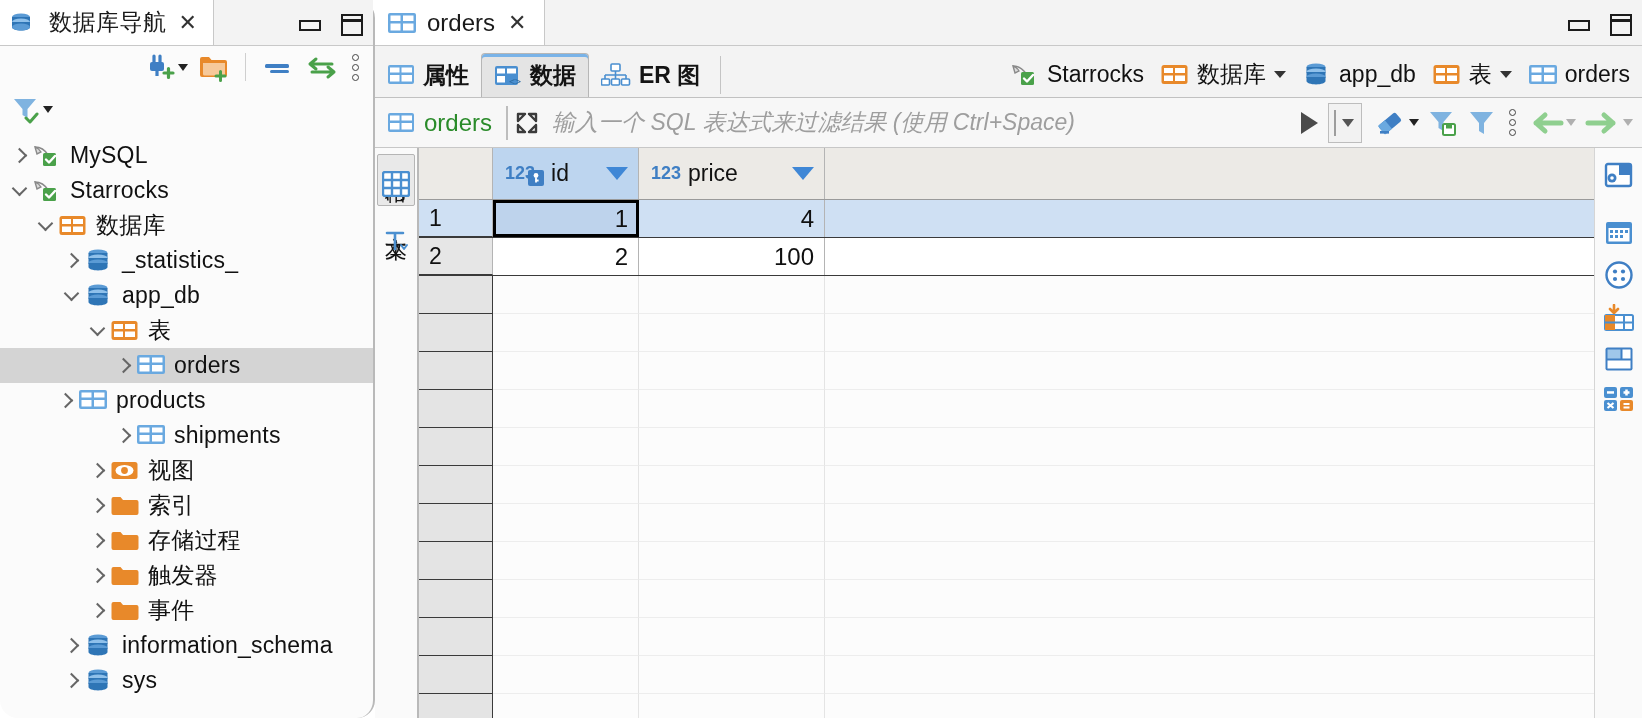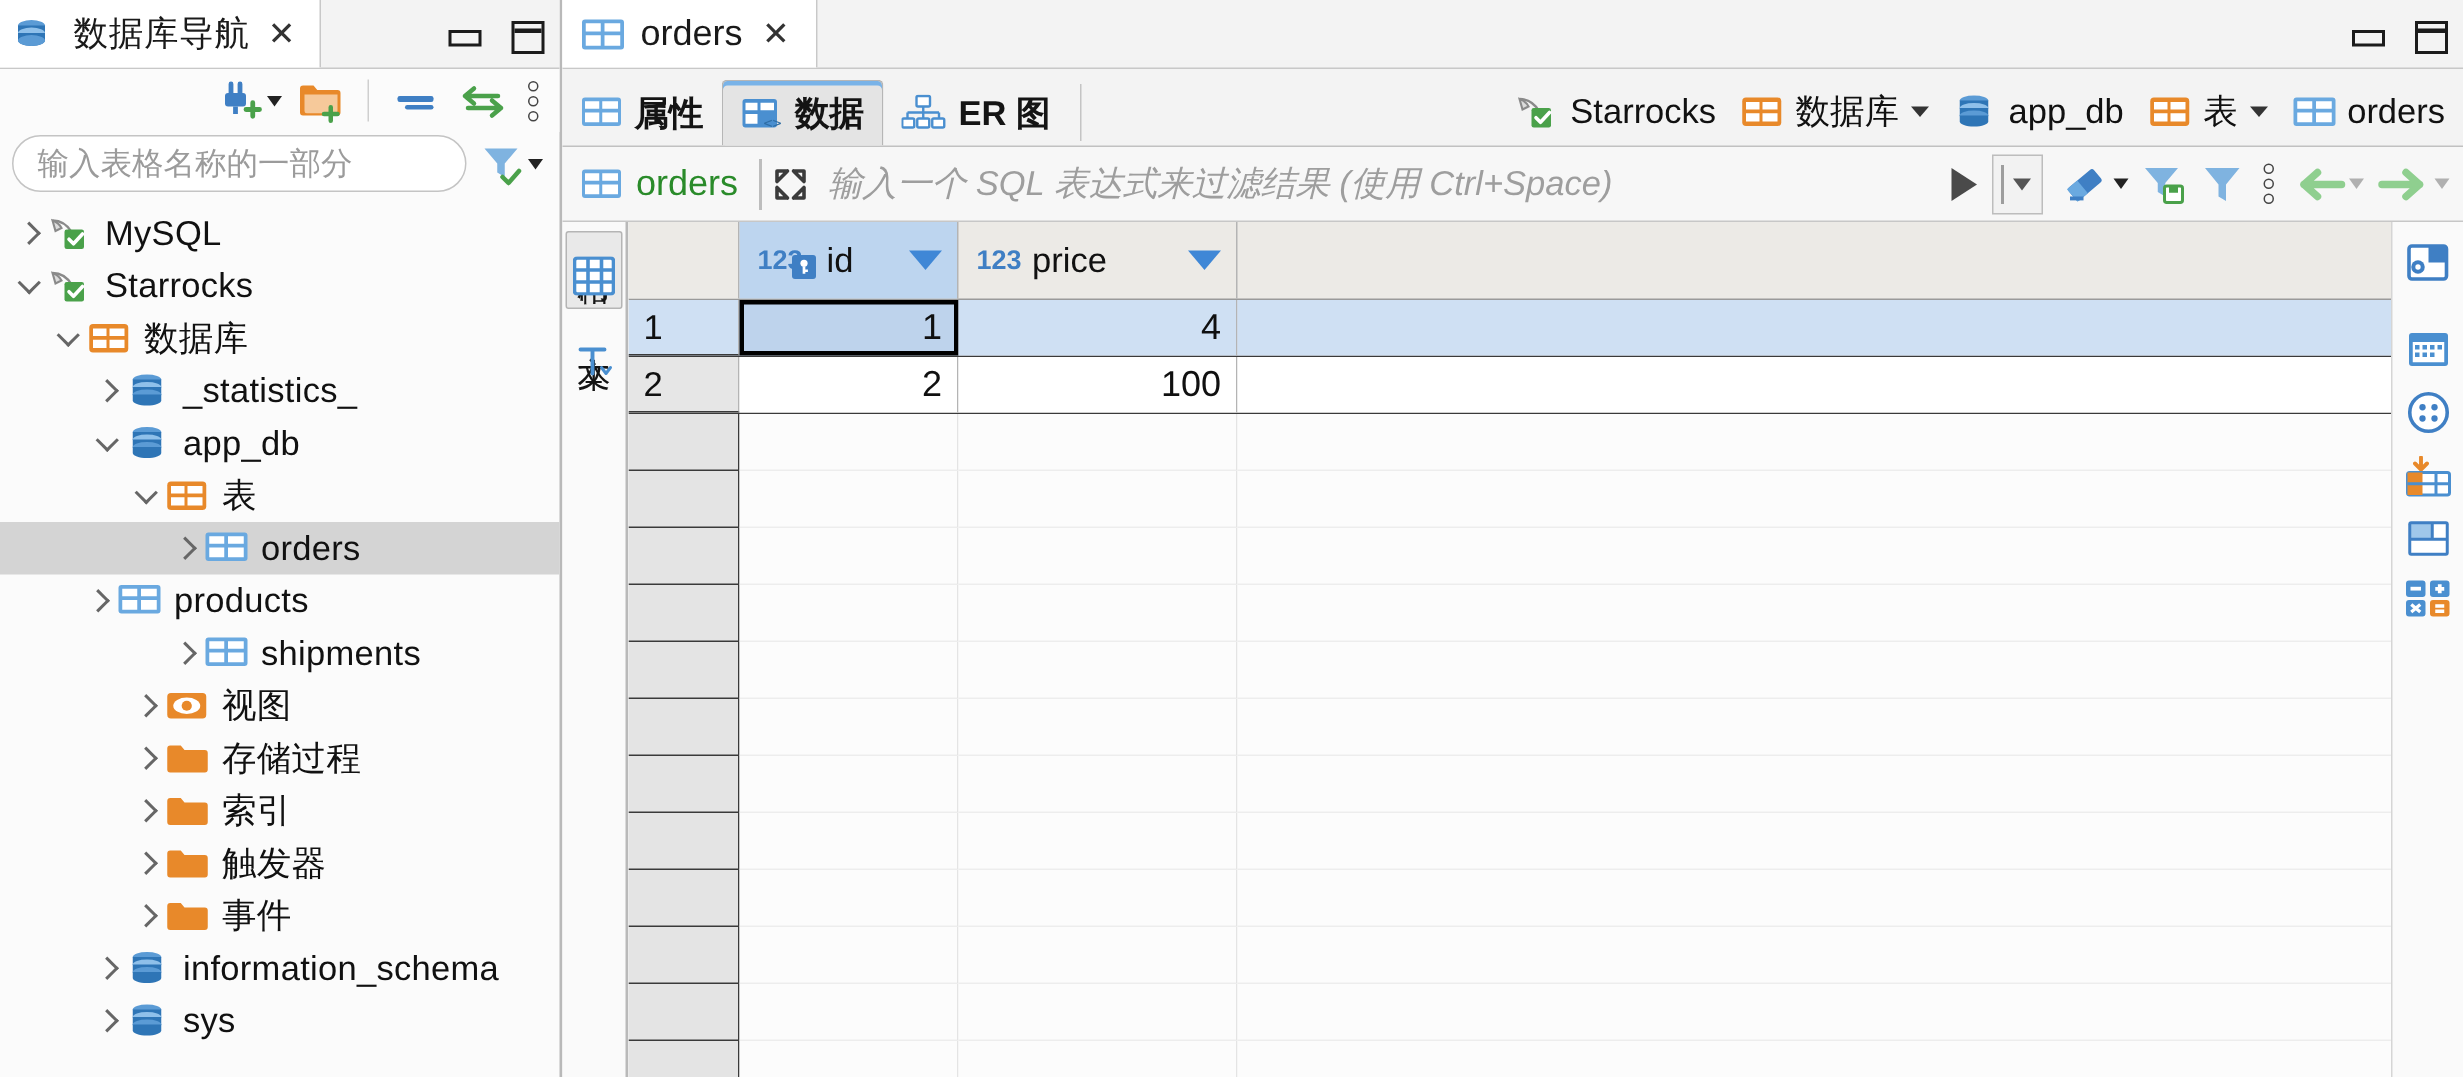--- a/index.html
+++ b/index.html
@@ -6,21 +6,21 @@
   html, body {
     width: 1642px; height: 718px;
     font-family: "Liberation Sans", "DejaVu Sans", sans-serif;
     background: #ffffff; overflow: hidden;
     -webkit-font-smoothing: antialiased;
   }
   .app { display: flex; width: 1642px; height: 718px; }
 
   
   .nav-panel { width: 375px; height: 718px; display: flex; flex-direction: column;
-    background: #fbfbfb; border-right: 2px solid #b9b9b9; position: relative; }
+    background: #fbfbfb; border-right: 2px solid #b9b9b9; position: relative; border-radius: 18px; }
 
   .nav-tabbar { height: 46px; display: flex; align-items: flex-end; position: relative;
     background: #f3f3f3; border-bottom: 1px solid #c8c8c8; }
   .nav-tab { display: flex; align-items: center; gap: 9px; height: 45px;
     padding: 0 13px 0 10px; background: #ffffff; border-right: 1px solid #c8c8c8;
     position: relative; }
   .nav-tab-title { font-size: 23px; color: #1a1a1a; letter-spacing: .5px; }
   .tab-close { font-size: 22px; color: #333; line-height: 1; padding: 2px 3px; cursor: pointer; }
   .win-btns { position: absolute; right: 10px; bottom: 9px; display: flex; gap: 20px; align-items: center; }
   .ic-min { width: 22px; height: 11px; border: 2.5px solid #1b1b1b; }
@@ -193,23 +193,20 @@
         </svg>
       </div>
       <div class="kebab">
         <i></i>
           <i></i>
           <i></i>
       </div>
     </div>
 
     <div class="nav-filter">
-      <div class="filter-input">
-        <span>输入表格名称的一部分</span>
-      </div>
       <div class="tb-btn">
         <svg width="30" height="30" viewBox="0 0 30 30">
           <path d="M3 5h22l-8.5 10v9l-5-3v-6z" fill="#7fb3e0"></path>
           <path d="M15 24l4 4 7-8" stroke="#4aa14a" stroke-width="3" fill="none" stroke-linecap="round" stroke-linejoin="round"></path>
         </svg>
         <span class="caret caret-sm"></span>
       </div>
     </div>
 
     <div class="tree">
@@ -363,32 +360,32 @@
         </div>
         <div class="tree-row" style="padding-left: 84px;">
           <span class="tw">
             <span class="chev right"></span>
           </span>
           <span class="tree-ico">
             <svg width="30" height="26" viewBox="0 0 30 26">
         <path d="M1.5 6a2 2 0 012-2h7l2.5 3h13.5a2 2 0 012 2v11a2 2 0 01-2 2h-23a2 2 0 01-2-2z" fill="#e8892a"></path>
       </svg>
           </span>
+          <span class="tree-label">索引</span>
+        </div>
+        <div class="tree-row" style="padding-left: 84px;">
+          <span class="tw">
+            <span class="chev right"></span>
+          </span>
+          <span class="tree-ico">
+            <svg width="30" height="26" viewBox="0 0 30 26">
+        <path d="M1.5 6a2 2 0 012-2h7l2.5 3h13.5a2 2 0 012 2v11a2 2 0 01-2 2h-23a2 2 0 01-2-2z" fill="#e8892a"></path>
+      </svg>
+          </span>
           <span class="tree-label">存储过程</span>
-        </div>
-        <div class="tree-row" style="padding-left: 84px;">
-          <span class="tw">
-            <span class="chev right"></span>
-          </span>
-          <span class="tree-ico">
-            <svg width="30" height="26" viewBox="0 0 30 26">
-        <path d="M1.5 6a2 2 0 012-2h7l2.5 3h13.5a2 2 0 012 2v11a2 2 0 01-2 2h-23a2 2 0 01-2-2z" fill="#e8892a"></path>
-      </svg>
-          </span>
-          <span class="tree-label">索引</span>
         </div>
         <div class="tree-row" style="padding-left: 84px;">
           <span class="tw">
             <span class="chev right"></span>
           </span>
           <span class="tree-ico">
             <svg width="30" height="26" viewBox="0 0 30 26">
         <path d="M1.5 6a2 2 0 012-2h7l2.5 3h13.5a2 2 0 012 2v11a2 2 0 01-2 2h-23a2 2 0 01-2-2z" fill="#e8892a"></path>
       </svg>
           </span>

